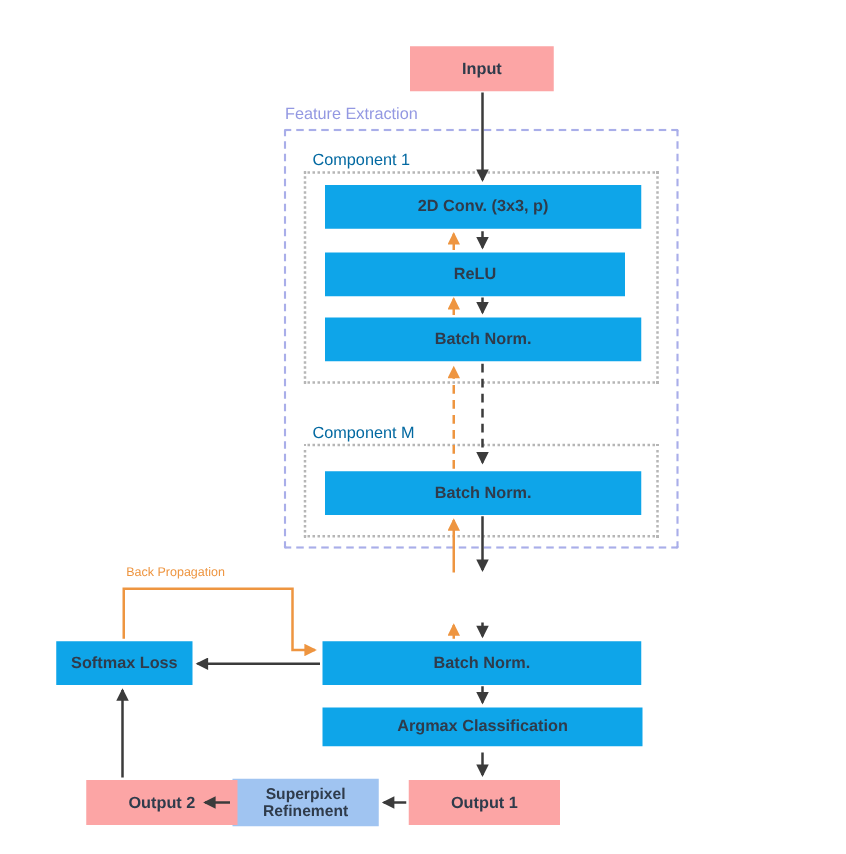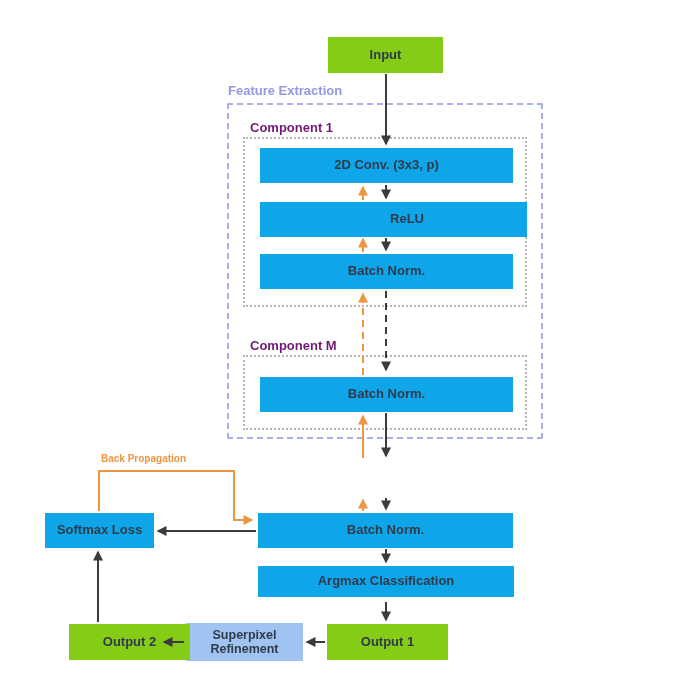--- a/index.html
+++ b/index.html
@@ -3,45 +3,45 @@
 <meta charset="utf-8">
 <style>
   html,body{margin:0;padding:0;background:#fff;}
   body{font-family:"Liberation Sans", sans-serif;}
   .canvas{position:relative;width:677px;height:683px;background:#ffffff;overflow:hidden;}
 
   .box{
     position:absolute;display:flex;align-items:center;justify-content:center;
     font-weight:bold;font-size:13px;color:#2f3b4b;text-align:center;line-height:1.15;
   }
-  .box.light{background:#84cc16;}
+  .box.light{background:#fca5a5;}
   .box.med{background:#0ea5e9;}
   .box.med-dark{background:#a0c4f1;font-size:12.5px;}
 
   .container-dashed{
     position:absolute;border:2px dashed #a9aee9;border-radius:2px;background:transparent;
   }
   .container-dotted{
     position:absolute;border:2px dotted #b6b6b6;background:transparent;
   }
 
-  .lbl{position:absolute;font-weight:bold;font-size:13px;white-space:nowrap;}
+  .lbl{position:absolute;font-weight:normal;font-size:13px;white-space:nowrap;}
   .lbl-lavender{color:#9398e2;}
-  .lbl-gray{color:#701a75;}
+  .lbl-gray{color:#0369a1;}
   .lbl-orange{color:#ee9540;font-size:10px;}
 
   svg.edges{position:absolute;left:0;top:0;pointer-events:none;}
   .e-black{stroke:#3b3b3b;stroke-width:2;fill:none;}
   .e-orange{stroke:#ee9540;stroke-width:2;fill:none;}
   .e-dash{stroke-dasharray:7 5;}
 
   
   #n-input     {left:328px;top:37px; width:115px;height:36px;}
   #n-conv2d    {left:260px;top:148px;width:253px;height:35px;}
-  #n-relu      {left:260px;top:202px;width:240px;height:35px;padding-left:27px;}
+  #n-relu      {left:260px;top:202px;width:240px;height:35px;}
   #n-bn1       {left:260px;top:254px;width:253px;height:35px;}
   #n-bnm       {left:260px;top:377px;width:253px;height:35px;}
   #n-conv1d    {left:259px;top:460px;width:254px;height:36px;}
   #n-bn2       {left:258px;top:513px;width:255px;height:35px;}
   #n-argmax    {left:258px;top:566px;width:256px;height:31px;}
   #n-output1   {left:327px;top:624px;width:121px;height:36px;}
   #n-superpixel{left:186px;top:623px;width:117px;height:38px;}
   #n-output2   {left:41px; top:624px;width:121px;height:36px;margin-left:28px;}
   #n-softmax   {left:45px; top:513px;width:109px;height:35px;}
 

